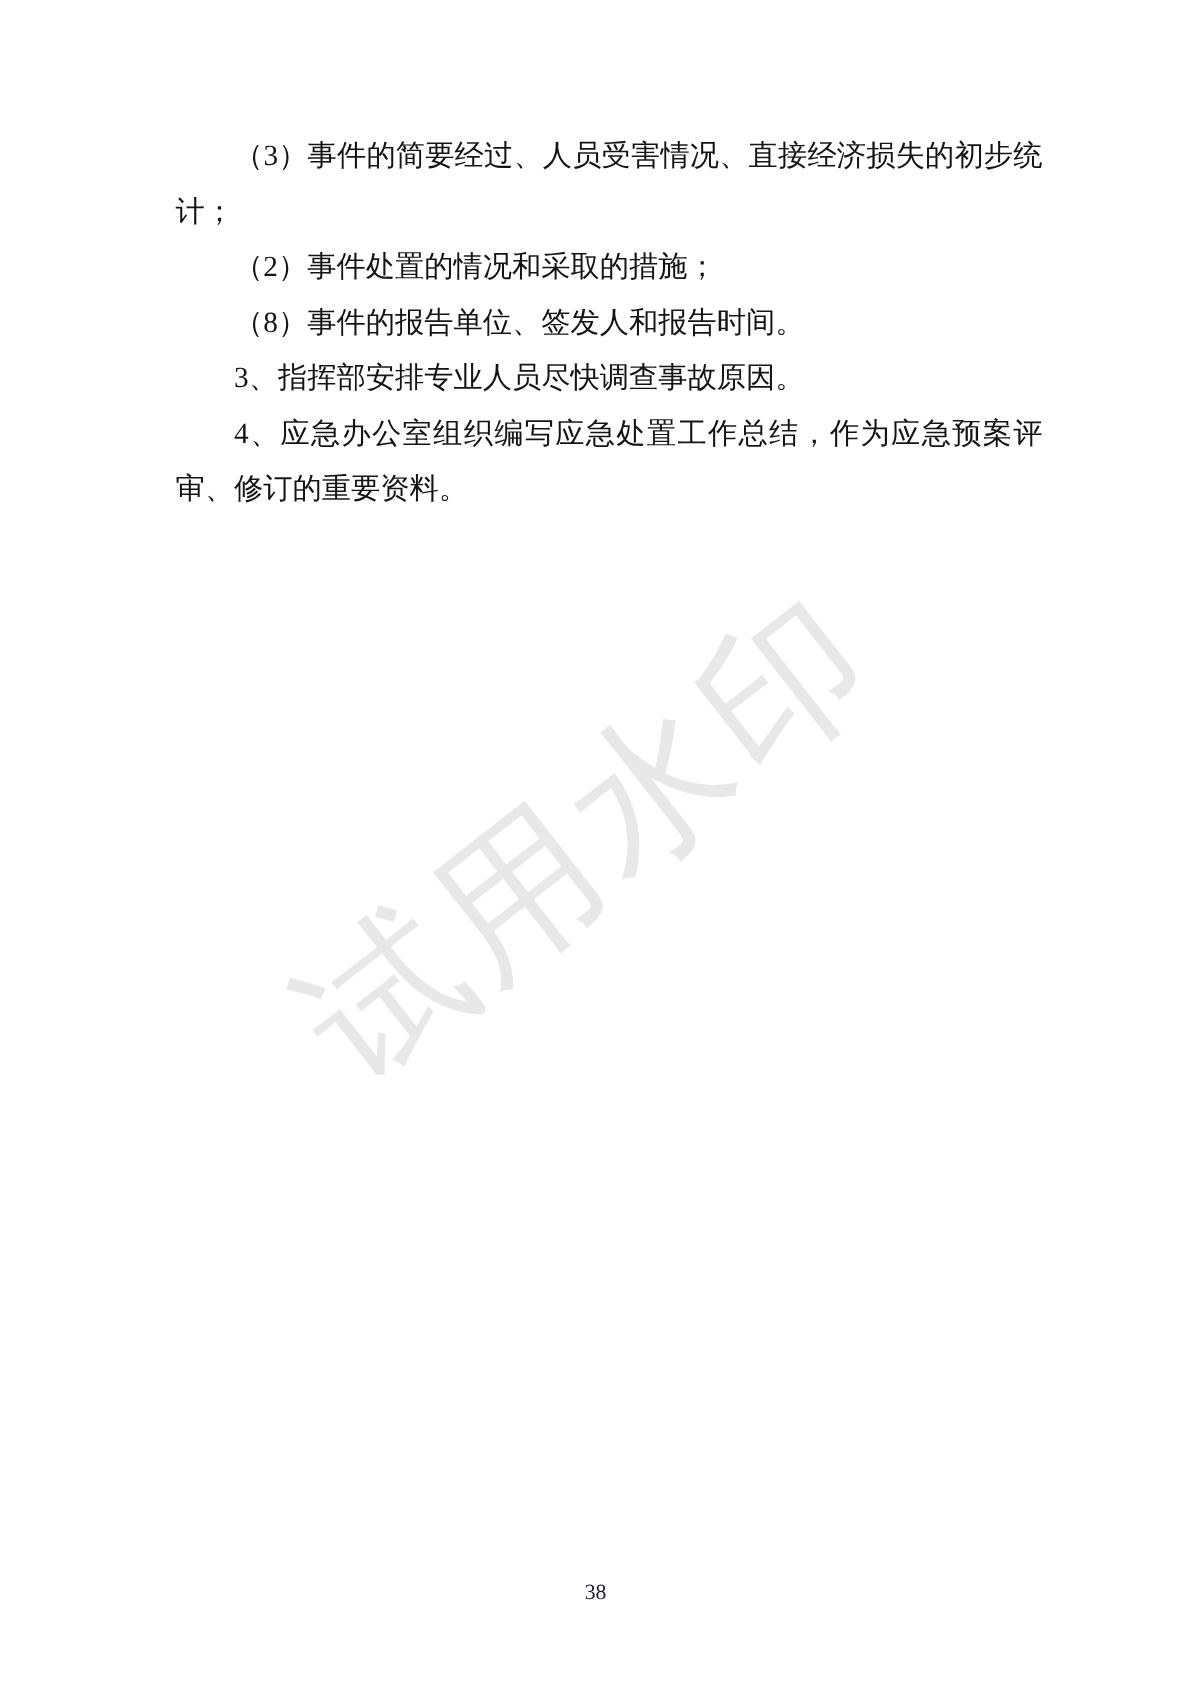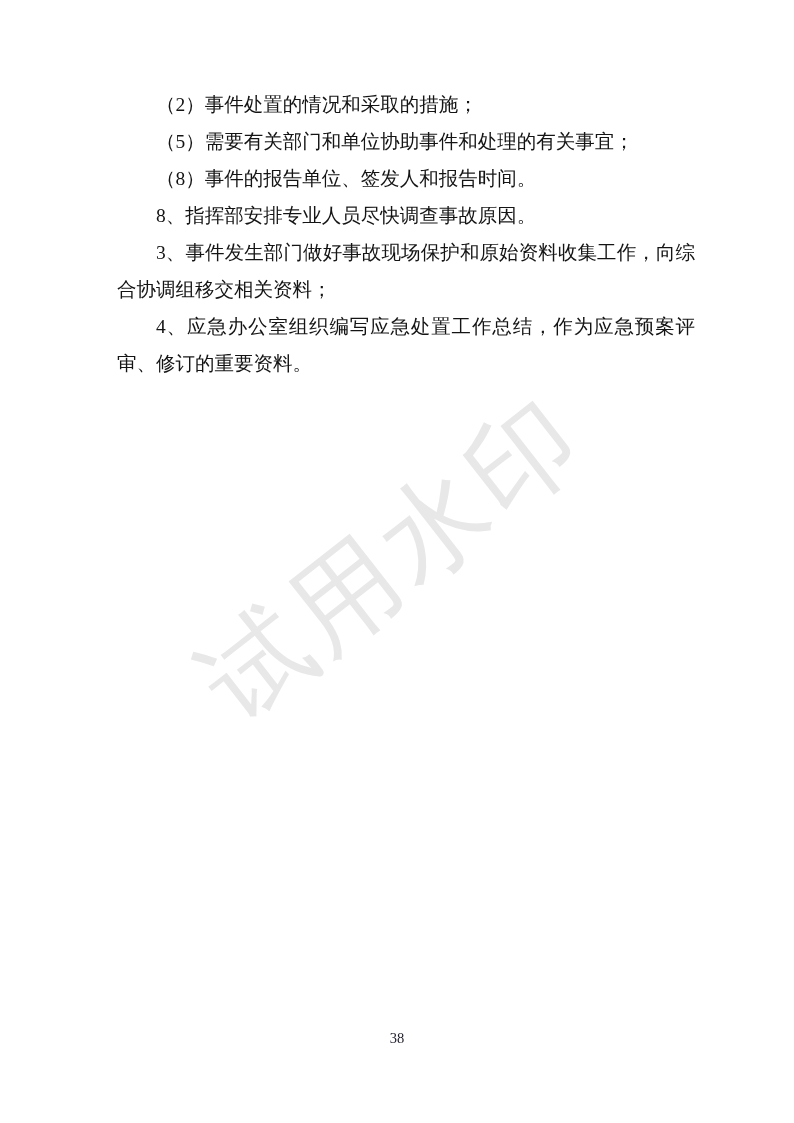--- a/index.html
+++ b/index.html
@@ -44,38 +44,37 @@
   }
   .body-text p {
     margin: 0;
     padding: 0;
     text-indent: 2em;
   }
   .page-number {
     position: absolute;
     left: 0;
     right: 0;
-    top: 1030px;
+    top: 1054px;
     text-align: center;
     font-size: 14.5px;
     color: #1d1d2b;
     z-index: 1;
   }
 </style>
 </head>
 <body>
 
 <div class="page">
 
   <div class="watermark">试用水印</div>
 
   <div class="body-text">
+    <p>（3）事件的简要经过、人员受害情况、直接经济损失的初步统计；</p>
     <p>（2）事件处置的情况和采取的措施；</p>
-    <p>（5）需要有关部门和单位协助事件和处理的有关事宜；</p>
     <p>（8）事件的报告单位、签发人和报告时间。</p>
-    <p>8、指挥部安排专业人员尽快调查事故原因。</p>
-    <p>3、事件发生部门做好事故现场保护和原始资料收集工作，向综合协调组移交相关资料；</p>
+    <p>3、指挥部安排专业人员尽快调查事故原因。</p>
     <p>4、应急办公室组织编写应急处置工作总结，作为应急预案评审、修订的重要资料。</p>
   </div>
 
   <div class="page-number">38</div>
 
 </div>
 
 </body></html>

